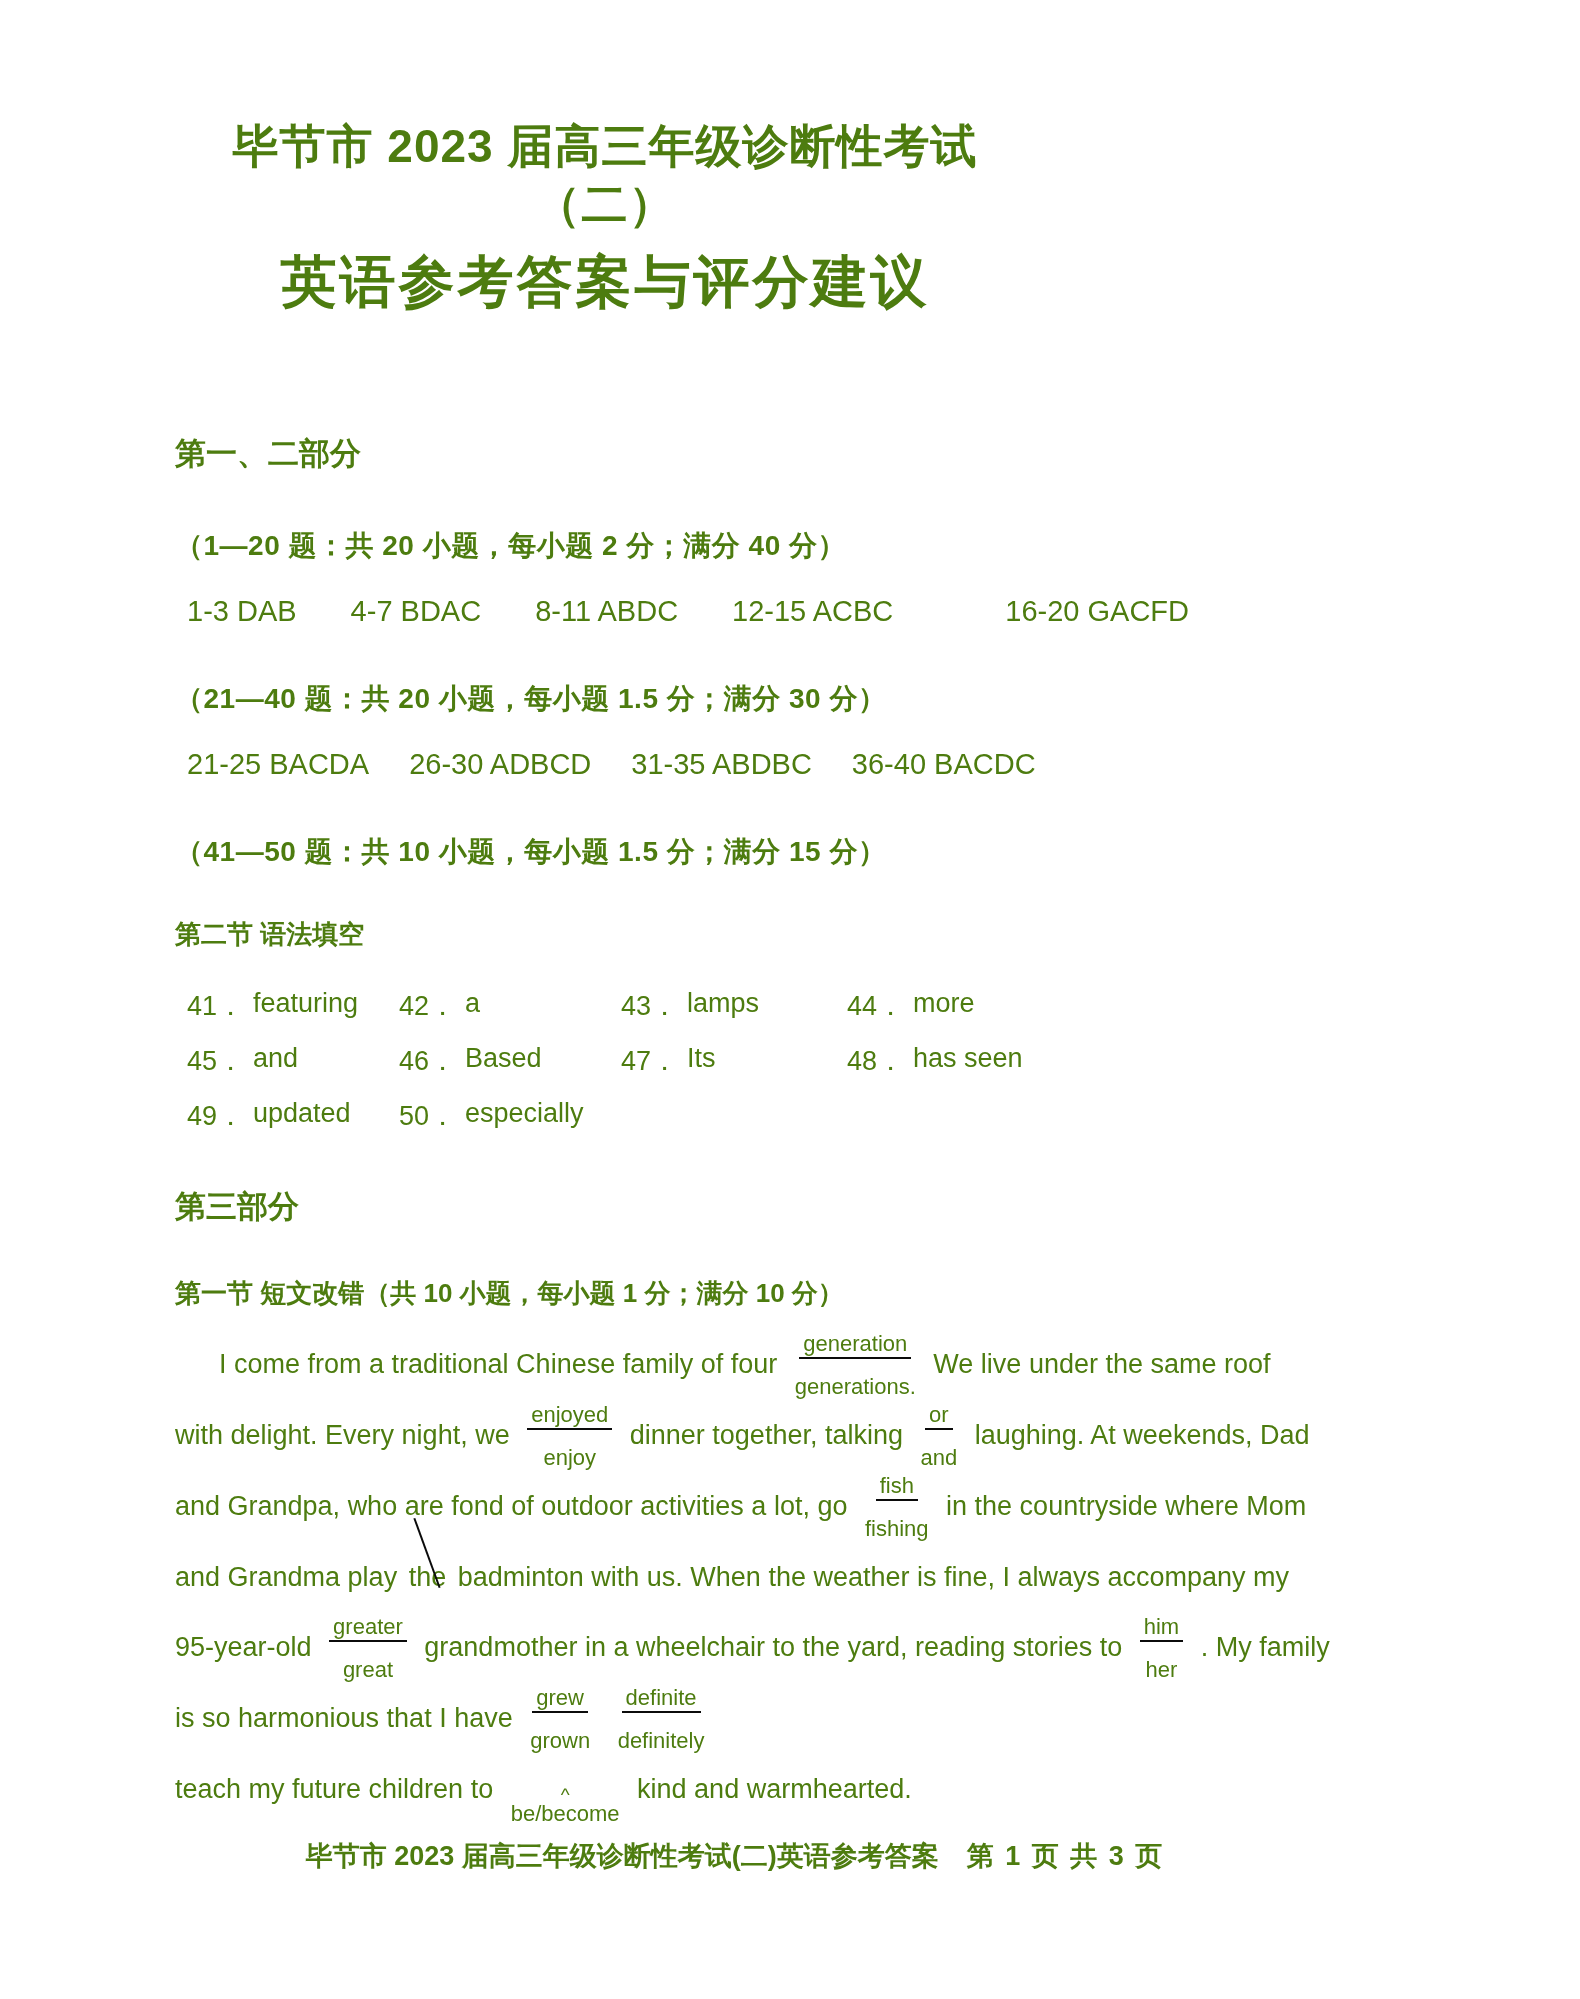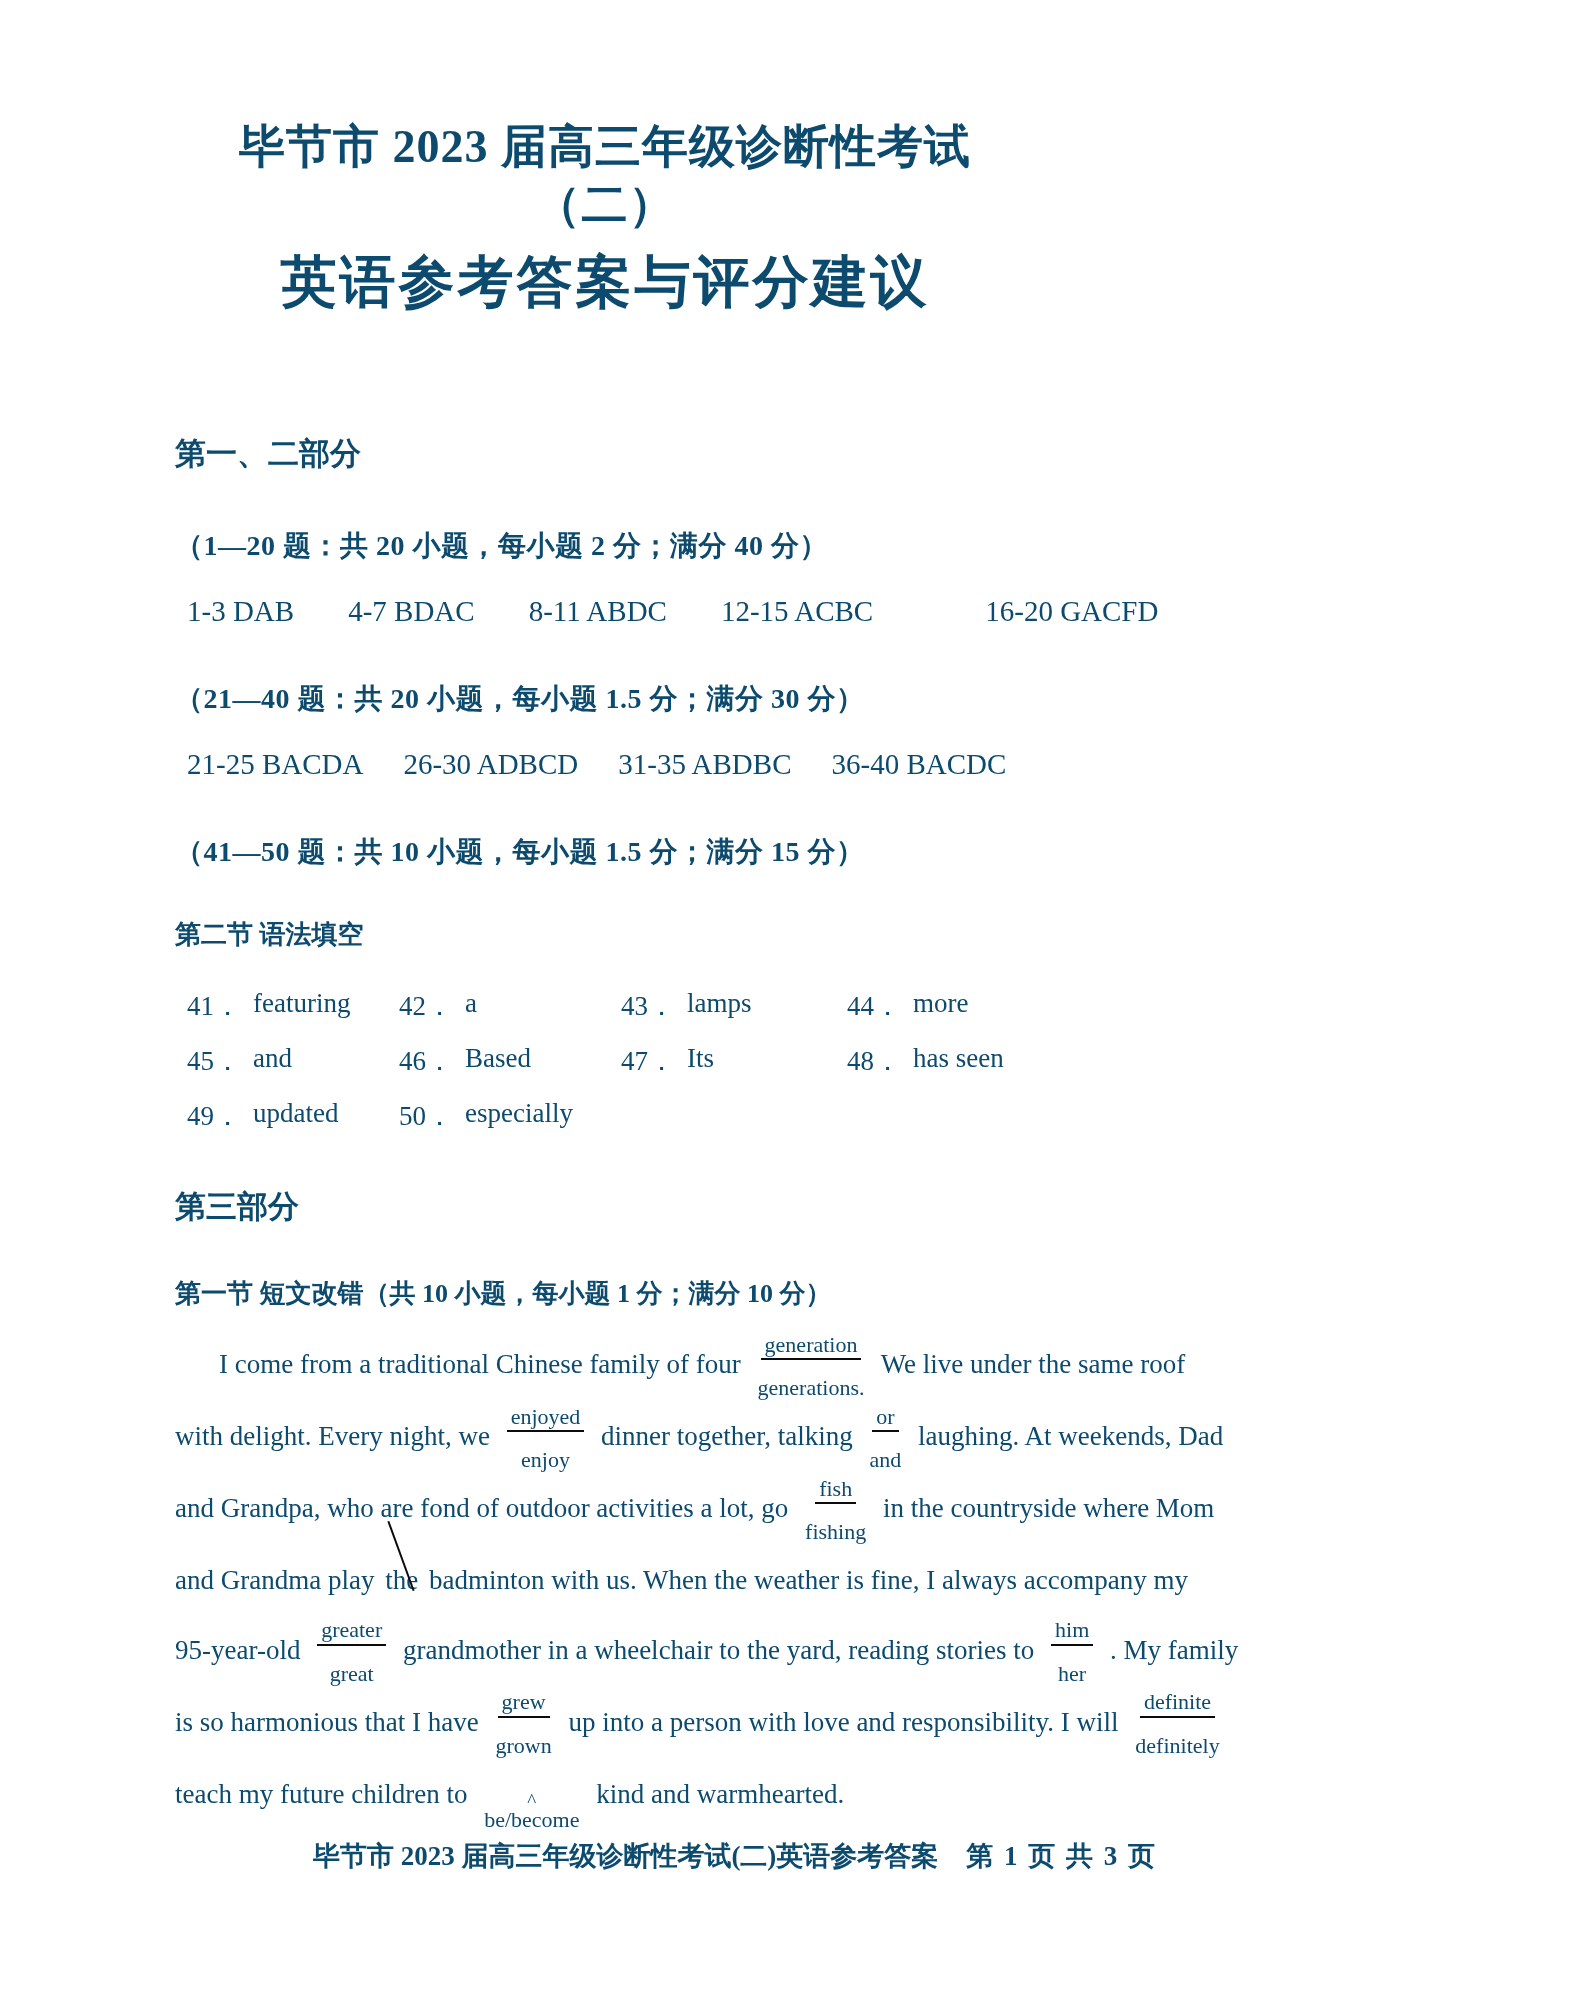--- a/index.html
+++ b/index.html
@@ -2,22 +2,22 @@
 <html><head>
 <meta charset="utf-8">
 <style>
   * { margin: 0; padding: 0; box-sizing: border-box; }
   html, body { background: #ffffff; }
   .page {
     position: relative;
     width: 1580px;
     height: 1999px;
     background: #ffffff;
-    color: #0c4a6e;
-    font-family: Liberation Serif, serif;
+    color: #4d7c0f;
+    font-family: Liberation Sans, sans-serif;
     overflow: hidden;
   }
   .content {
     padding: 118px 130px 0 175px;
   }
   .titles { width: 860px; text-align: center; }
   .title-1 {
     font-size: 46px;
     font-weight: bold;
     letter-spacing: 1px;
@@ -216,21 +216,21 @@
         <div class="pline"><span class="ptext">95-year-old</span> <span class="corr">
             <span class="top">greater</span>
             <span class="bottom">great</span>
           </span> <span class="ptext">grandmother in a wheelchair to the yard, reading stories to</span> <span class="corr">
             <span class="top">him</span>
             <span class="bottom">her</span>
           </span> <span class="ptext">. My family</span> </div>
         <div class="pline"><span class="ptext">is so harmonious that I have</span> <span class="corr">
             <span class="top">grew</span>
             <span class="bottom">grown</span>
-          </span> <span class="ptext">up into a person with love and responsibility. I will</span> <span class="corr">
+          </span>  <span class="corr">
             <span class="top">definite</span>
             <span class="bottom">definitely</span>
           </span> </div>
         <div class="pline"><span class="ptext">teach my future children to</span> <span class="ins">
             <span class="caret">^</span>
             <span class="word">be/become</span>
           </span> <span class="ptext">kind and warmhearted.</span> </div>
       </div>
 
   </div>

